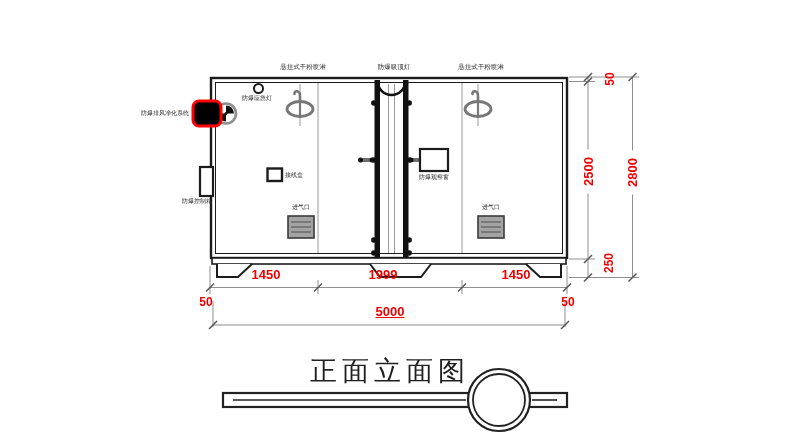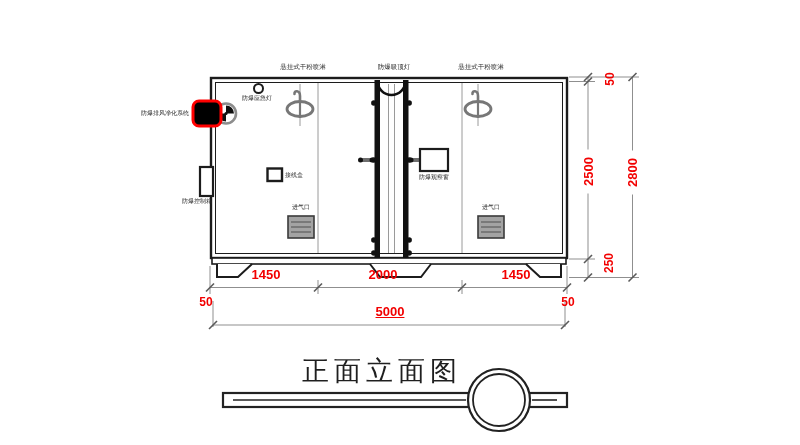--- a/index.html
+++ b/index.html
@@ -11,21 +11,21 @@
        font-family:"Liberation Sans",sans-serif;white-space:nowrap;}
   .lbl.tiny{font-size:6px;}
   .lbl.right{text-align:right;}
   .lbl.left{text-align:left;}
   .dim{position:absolute;color:#f20000;font-weight:bold;font-size:13px;text-align:center;
        font-family:"Liberation Sans",sans-serif;white-space:nowrap;line-height:1;}
   .dim.small{font-size:12px;}
   .dim.rot{transform:rotate(-90deg);}
   .dim.bg{background:#ffffff;}
   .drawing-title{position:absolute;font-family:"Liberation Serif",serif;font-size:27px;
-       color:#1f1f1f;letter-spacing:5px;text-align:left;white-space:nowrap;}
+       color:#1f1f1f;letter-spacing:5px;text-align:center;white-space:nowrap;}
 </style>
 </head>
 <body>
 
 <div id="stage">
 
 <svg width="800" height="445" viewBox="0 0 800 445">
 
   <g>
     <rect x="211" y="78" width="356" height="180" fill="#ffffff" stroke="#1c1c1c" stroke-width="2.4"></rect>
@@ -175,21 +175,21 @@
 <div class="lbl" style="left:446px;top:63px;width:70px;">悬挂式干粉喷淋</div>
 <div class="lbl tiny" style="left:236px;top:95px;width:42px;">防爆应急灯</div>
 <div class="lbl tiny right" style="left:131px;top:110px;width:58px;">防爆排风净化系统</div>
 <div class="lbl tiny" style="left:172px;top:198px;width:50px;">防爆控制箱</div>
 <div class="lbl tiny left" style="left:285px;top:171.5px;width:30px;">接线盒</div>
 <div class="lbl tiny" style="left:406px;top:174px;width:56px;">防爆观察窗</div>
 <div class="lbl tiny" style="left:283px;top:204px;width:36px;">进气口</div>
 <div class="lbl tiny" style="left:473px;top:204px;width:36px;">进气口</div>
 
 <div class="dim" style="left:236px;top:268px;width:60px;">1450</div>
-<div class="dim" style="left:353px;top:268px;width:60px;">2000</div>
+<div class="dim" style="left:353px;top:268px;width:60px;">1999</div>
 <div class="dim" style="left:486px;top:268px;width:60px;">1450</div>
 <div class="dim small" style="left:193px;top:296px;width:26px;">50</div>
 <div class="dim" style="left:360px;top:305px;width:60px;text-decoration:underline;">5000</div>
 <div class="dim small" style="left:555px;top:296px;width:26px;">50</div>
 <div class="dim small rot" style="left:599px;top:73px;width:22px;">50</div>
 <div class="dim rot bg" style="left:566px;top:165px;width:44px;">2500</div>
 <div class="dim small rot" style="left:594px;top:257px;width:30px;">250</div>
 <div class="dim rot bg" style="left:610px;top:166px;width:44px;">2800</div>
 
 <div class="drawing-title" style="left:302px;top:353px;width:176px;">正面立面图</div>

